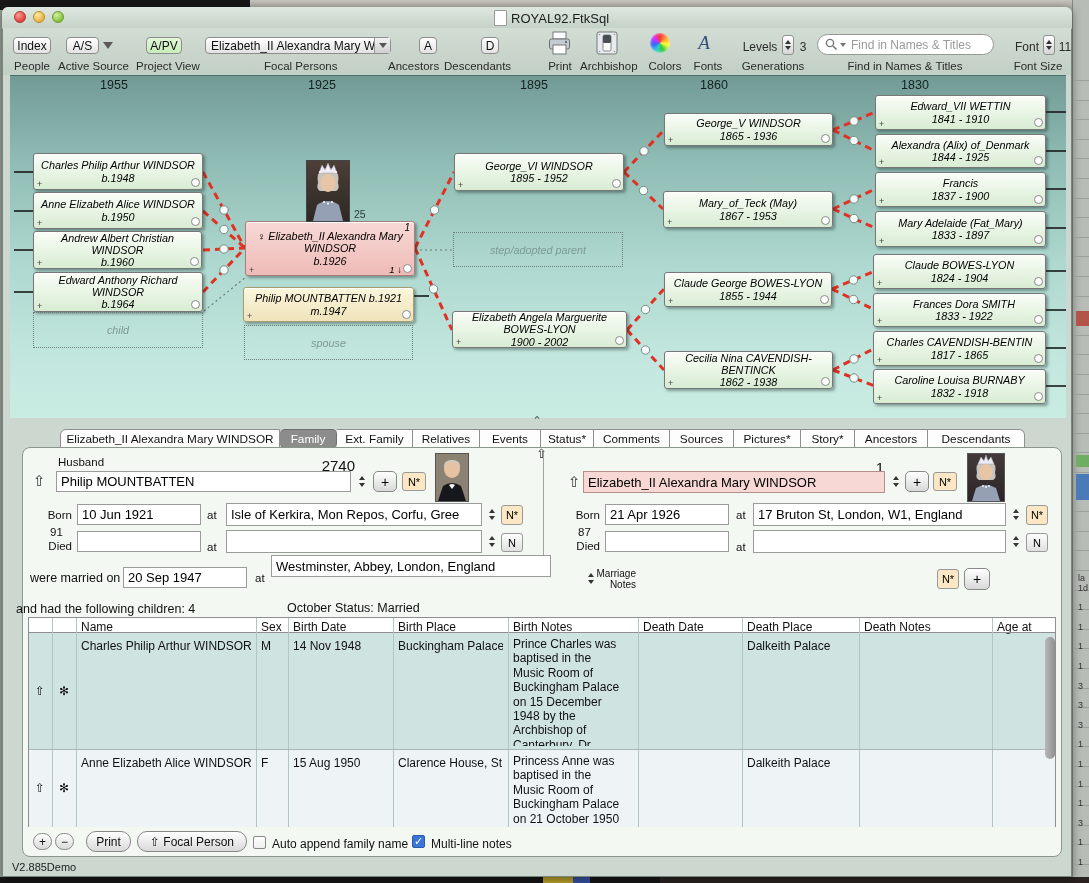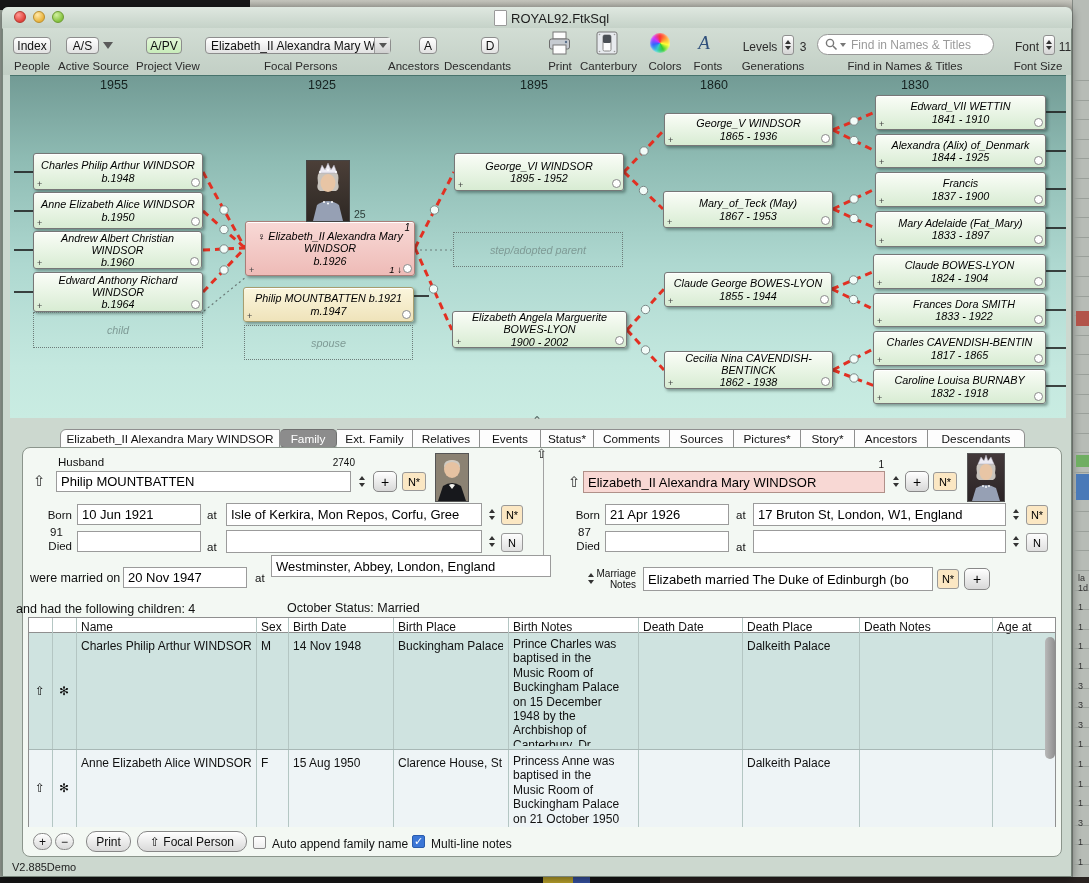--- a/index.html
+++ b/index.html
@@ -25,21 +25,21 @@
 .badge-tr{position:absolute;right:4px;top:0;font-size:10px;line-height:12px}
 .badge-br{position:absolute;right:12px;bottom:0;font-size:9.5px;line-height:11px}
 .dbox{position:absolute;box-sizing:border-box;border:1px dotted #6d7d7a;font-style:italic;font-size:10.8px;color:#7e9a95;display:flex;align-items:center;justify-content:center}
 #tabs{left:60px;top:429px;height:19px;display:flex}
 .tab{box-sizing:border-box;height:19px;background:#fdfdfd;border:1px solid #8f8f8f;border-left:none;font-size:11.8px;color:#111;display:flex;align-items:center;justify-content:center;white-space:nowrap;overflow:hidden}
 .tab:first-child{border-left:1px solid #8f8f8f;border-radius:6px 0 0 0}
 .tab:last-child{border-radius:0 6px 0 0}
 .tab.sel{background:#8c8c8c;color:#fff;border-color:#6f6f6f;border-radius:5px}
 #panel{left:22px;top:447px;width:1040px;height:410px;background:#f3f8f3;border:1px solid #8b958c;border-radius:8px;box-sizing:border-box}
 .flabel{font-size:11.5px;color:#111}
-.fnum{font-size:10px;color:#111;text-align:right}
+.fnum{font-size:15px;color:#111;text-align:right}
 .field{background:#fff;border:1px solid #9b9b9b;box-sizing:border-box;font-size:13px;color:#000;display:flex;align-items:center;padding:0 4px;white-space:nowrap;overflow:hidden}
 .field.pink{background:#f8d8d4;border-color:#b09089}
 .nbtn{box-sizing:border-box;border:1px solid #999;border-radius:3px;background:#fbe7c3;font-size:11px;display:flex;align-items:center;justify-content:center}
 .nbtn.grey{background:linear-gradient(#fdfdfd,#e0e0e0)}
 .plusbtn{box-sizing:border-box;border:1px solid #888;border-radius:5px;background:linear-gradient(#fff,#d8d8d8);font-size:14px;display:flex;align-items:center;justify-content:center}
 .stepper{display:flex;flex-direction:column;align-items:center;justify-content:center;gap:3px}
 .uparrow{font-family:'DejaVu Sans',sans-serif;color:#333}
 .divline{background:#a2a2a2}
 #ctable{left:28px;top:617px;width:1028px;height:210px;background:#fff;border:1px solid #8f8f8f;box-sizing:border-box}
 .thead{font-size:12px;color:#111;white-space:nowrap}
@@ -105,21 +105,21 @@
     <svg width="26" height="24" viewBox="0 0 26 24">
       <rect x="3" y="1" width="20" height="22" rx="2" fill="#e7eaee" stroke="#777"></rect>
       <rect x="9" y="4" width="8" height="16" rx="1.5" fill="#fcfcfc" stroke="#888"></rect>
       <rect x="9" y="4" width="8" height="8" rx="1.5" fill="#4a4f55"></rect>
       <circle cx="5.5" cy="3.5" r="0.8" fill="#999"></circle>
         <circle cx="20.5" cy="3.5" r="0.8" fill="#999"></circle>
       <circle cx="5.5" cy="20.5" r="0.8" fill="#999"></circle>
         <circle cx="20.5" cy="20.5" r="0.8" fill="#999"></circle>
     </svg>
   </div>
-  <div class="abs tlabel" style="left:580px;top:60px;width:55px">Canterbury</div>
+  <div class="abs tlabel" style="left:580px;top:60px;width:55px">Archbishop</div>
   <div class="abs" style="left:650px;top:33px;width:20px;height:20px;border-radius:50%;background:conic-gradient(#f33,#f93,#ff3,#3c3,#3cc,#36f,#c3f,#f33);box-shadow:inset 0 0 3px rgba(255,255,255,.8)"></div>
   <div class="abs tlabel" style="left:645px;top:60px;width:40px">Colors</div>
   <div class="abs" style="left:694px;top:32px;width:20px;height:22px;font-family:'Liberation Serif',serif;font-style:italic;font-size:19px;color:#31517c;text-align:center">A</div>
   <div class="abs tlabel" style="left:690px;top:60px;width:36px">Fonts</div>
   <div class="abs tlabel" style="left:742px;top:40px;width:36px;font-size:12px">Levels</div>
   <div class="abs stepperbox" style="left:782px;top:35px">
       <span class="tri-up"></span>
       <span class="tri-dn"></span>
     </div>
   <div class="abs tlabel" style="left:797px;top:40px;width:12px;font-size:12px">3</div>
@@ -446,34 +446,31 @@
   <div class="abs flabel" style="left:736px;top:541px">at</div>
   <div class="abs field" style="left:753px;top:530px;width:253px;height:23px"></div>
   <div class="abs stepper" style="left:1010px;top:531px;width:11px;height:21px">
       <span class="tri-up"></span>
       <span class="tri-dn"></span>
     </div>
   <div class="abs nbtn grey" style="left:1026px;top:533px;width:22px;height:19px">N</div>
 
   <div class="abs" style="left:30px;top:571px;font-size:12.5px;color:#111">were married on</div>
   <div class="abs field" style="left:123px;top:567px;width:124px;height:21px">
-      <span>20 Nov 1947</span>
+      <span>20 Sep 1947</span>
     </div>
   <div class="abs flabel" style="left:255px;top:572px">at</div>
   <div class="abs field" style="left:271px;top:555px;width:280px;height:22px">
       <span>Westminster, Abbey, London, England</span>
     </div>
   <div class="abs stepper" style="left:585px;top:568px;width:11px;height:21px">
       <span class="tri-up"></span>
       <span class="tri-dn"></span>
     </div>
   <div class="abs" style="left:596px;top:568px;width:40px;font-size:10px;line-height:11px;text-align:right;color:#111"><span>Marriage</span><br><span>Notes</span></div>
-  <div class="abs field" style="left:643px;top:567px;width:290px;height:24px">
-      <span>Elizabeth married The Duke of Edinburgh (bo</span>
-    </div>
   <div class="abs nbtn" style="left:937px;top:569px;width:22px;height:20px">N*</div>
   <div class="abs plusbtn" style="left:964px;top:568px;width:26px;height:22px">+</div>
 
   <div class="abs" style="left:16px;top:602px;font-size:12.5px;color:#111">and had the following children: 4</div>
   <div class="abs" style="left:287px;top:601px;font-size:12.5px;color:#111">October Status: Married</div>
 
   <div class="abs" id="ctable"></div>
   <div id="table-content">
       <div class="abs " style="left: 29px; top: 633px; width: 1026px; height: 117px; background: rgb(207, 227, 224);"></div>
       <div class="abs " style="left: 29px; top: 750px; width: 1026px; height: 77px; background: rgb(238, 244, 246);"></div>

